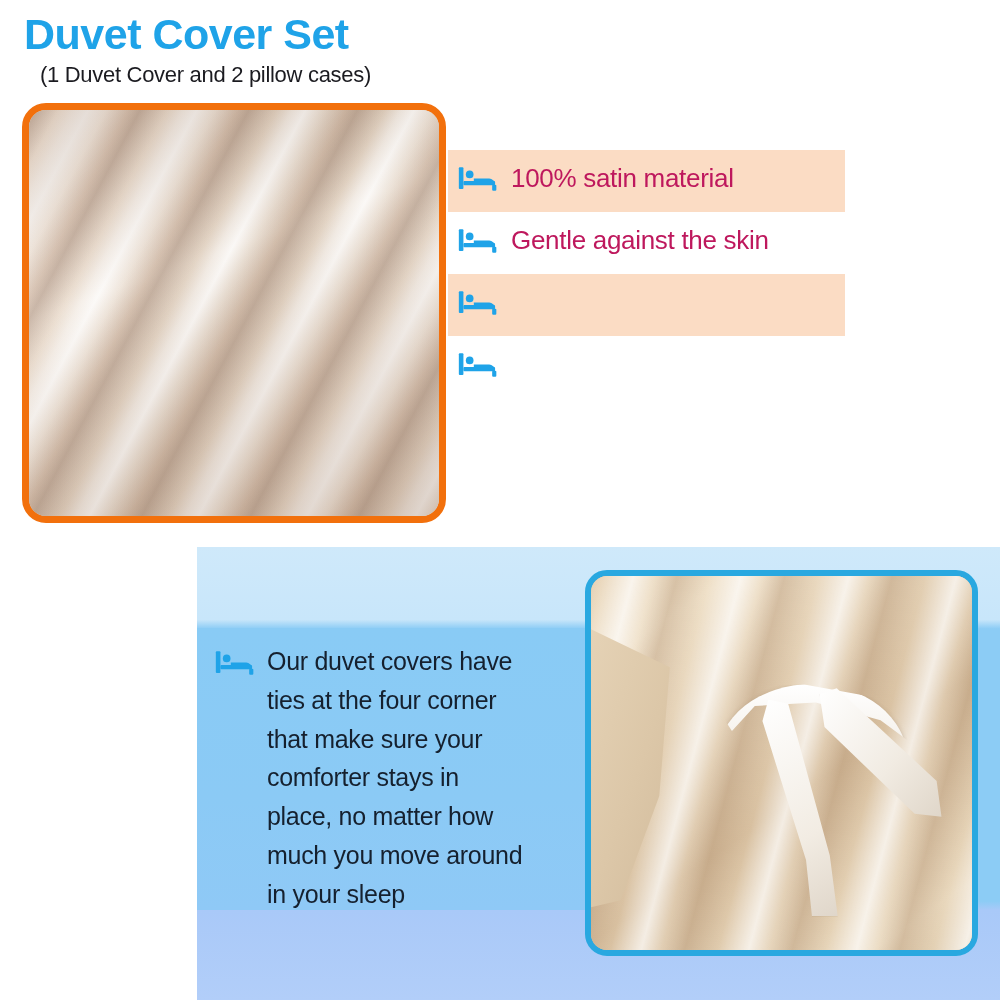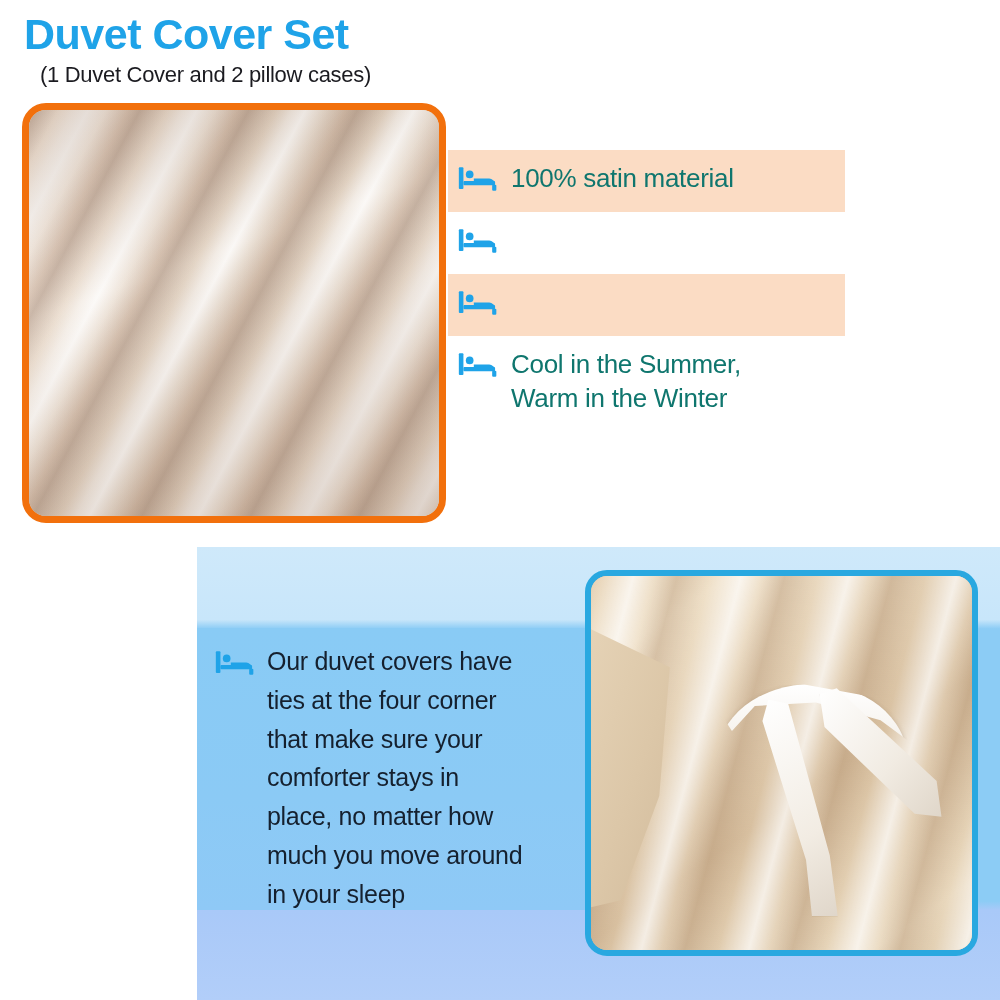--- a/index.html
+++ b/index.html
@@ -107,21 +107,21 @@
     flex: 0 0 auto;
     width: 40px;
     height: 30px;
     margin-top: 3px;
   }
   .feature-icon svg { display: block; width: 40px; height: 30px; }
 
   .feature-text {
     font-size: 26px;
     line-height: 1.30;
-    color: #0f766e;
+    color: #be185d;
     letter-spacing: -0.3px;
     white-space: pre-line;
     padding-top: 1px;
   }
 
   
   .panel-bottom {
     position: absolute;
     left: 197px;
     top: 547px;
@@ -254,20 +254,21 @@
     <div class="feature-row">
       <span class="feature-icon">
         <svg viewBox="0 0 48 34" xmlns="http://www.w3.org/2000/svg">
           <rect x="1" y="3" width="5.5" height="26" rx="1.2" fill="#1FA3E8"></rect>
           <circle cx="14" cy="11.5" r="4.6" fill="#1FA3E8"></circle>
           <path d="M19 16.5h18.5a6.5 6.5 0 0 1 6.5 6.5v1H19z" fill="#1FA3E8"></path>
           <rect x="6.5" y="19.5" width="38" height="5" rx="1.2" fill="#1FA3E8"></rect>
           <rect x="41" y="24" width="5" height="7" rx="1.2" fill="#1FA3E8"></rect>
         </svg>
       </span>
+      <span class="feature-text">Gentle against the skin</span>
     </div>
 
     <div class="feature-row striped">
       <span class="feature-icon">
         <svg viewBox="0 0 48 34" xmlns="http://www.w3.org/2000/svg">
           <rect x="1" y="3" width="5.5" height="26" rx="1.2" fill="#1FA3E8"></rect>
           <circle cx="14" cy="11.5" r="4.6" fill="#1FA3E8"></circle>
           <path d="M19 16.5h18.5a6.5 6.5 0 0 1 6.5 6.5v1H19z" fill="#1FA3E8"></path>
           <rect x="6.5" y="19.5" width="38" height="5" rx="1.2" fill="#1FA3E8"></rect>
           <rect x="41" y="24" width="5" height="7" rx="1.2" fill="#1FA3E8"></rect>
@@ -278,22 +279,20 @@
     <div class="feature-row">
       <span class="feature-icon">
         <svg viewBox="0 0 48 34" xmlns="http://www.w3.org/2000/svg">
           <rect x="1" y="3" width="5.5" height="26" rx="1.2" fill="#1FA3E8"></rect>
           <circle cx="14" cy="11.5" r="4.6" fill="#1FA3E8"></circle>
           <path d="M19 16.5h18.5a6.5 6.5 0 0 1 6.5 6.5v1H19z" fill="#1FA3E8"></path>
           <rect x="6.5" y="19.5" width="38" height="5" rx="1.2" fill="#1FA3E8"></rect>
           <rect x="41" y="24" width="5" height="7" rx="1.2" fill="#1FA3E8"></rect>
         </svg>
       </span>
-      <span class="feature-text">Cool in the Summer,
-Warm in the Winter</span>
     </div>
 
   </div>
 
   <div class="panel-bottom">
 
     <div class="panel-textband"></div>
 
     <div class="tie-text">
       <span class="feature-icon">

